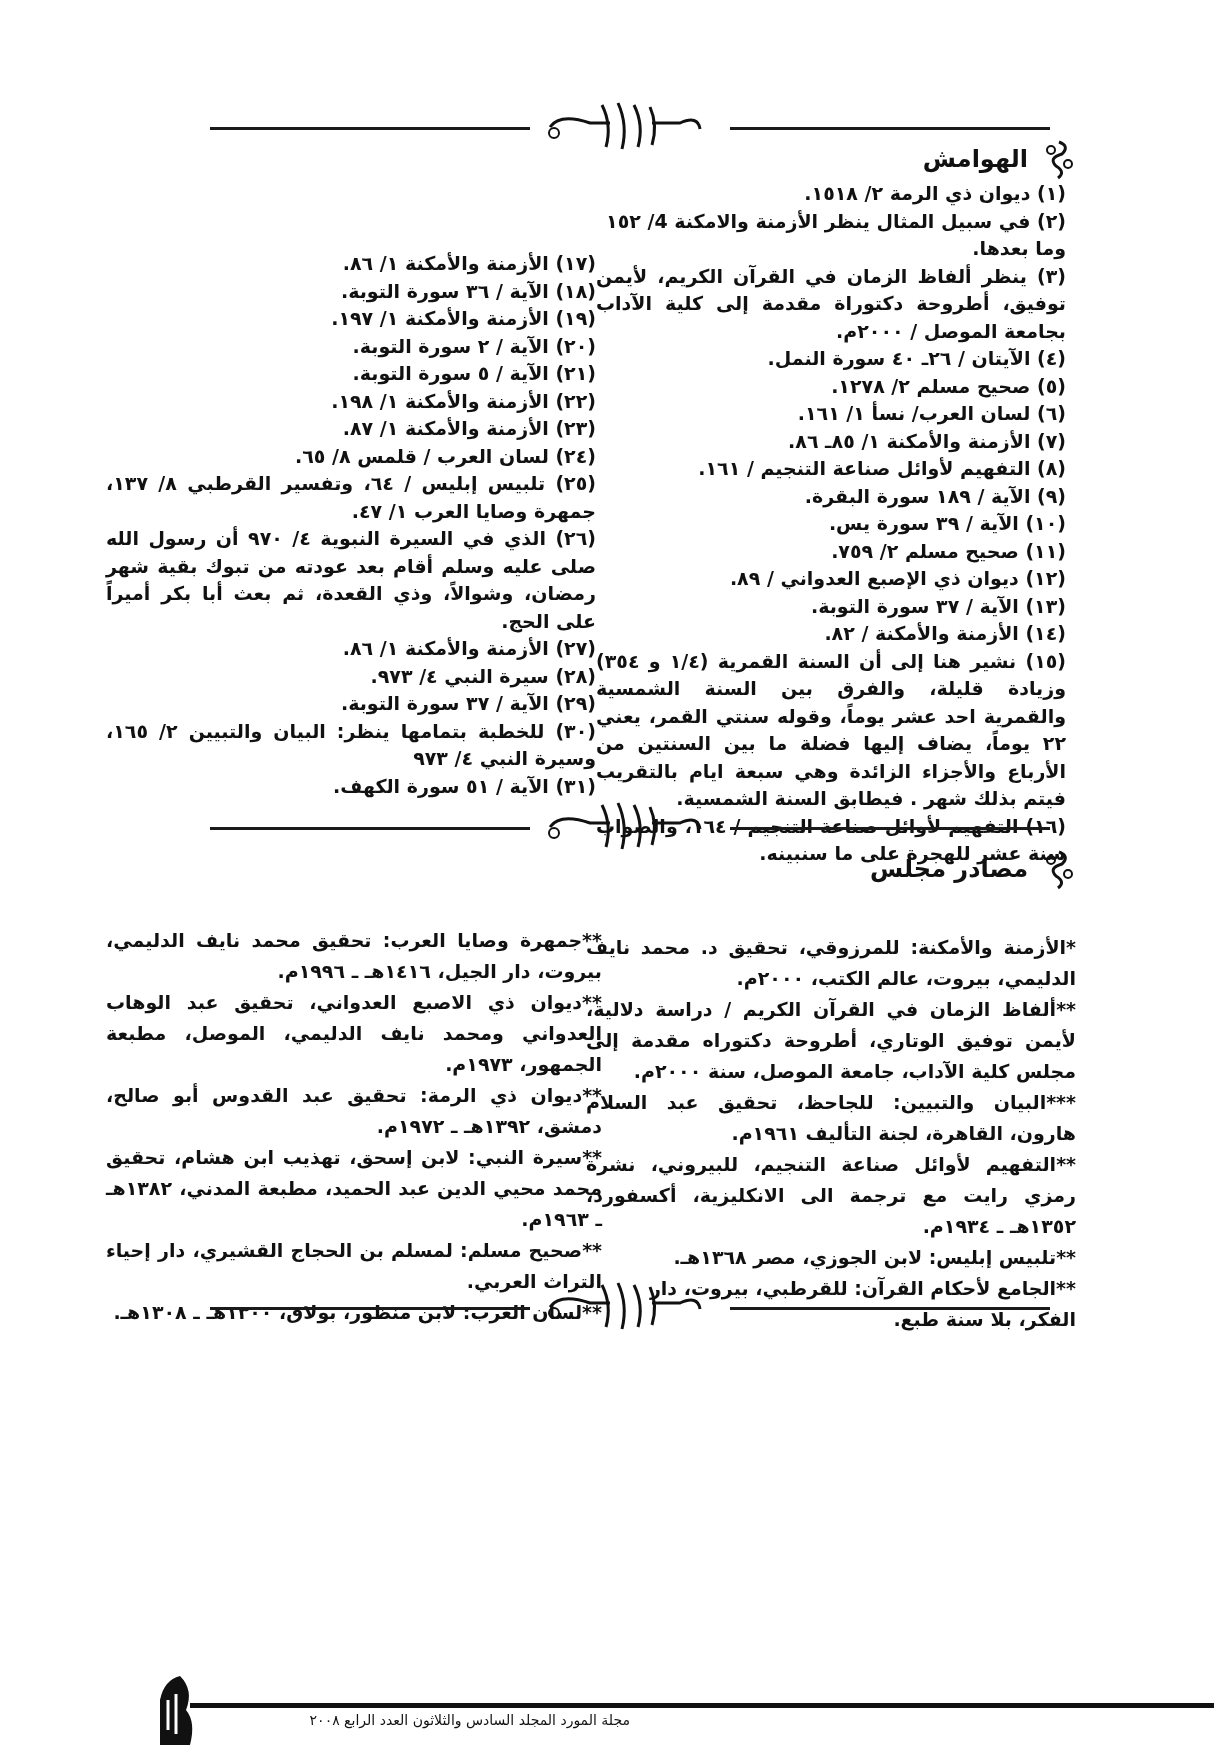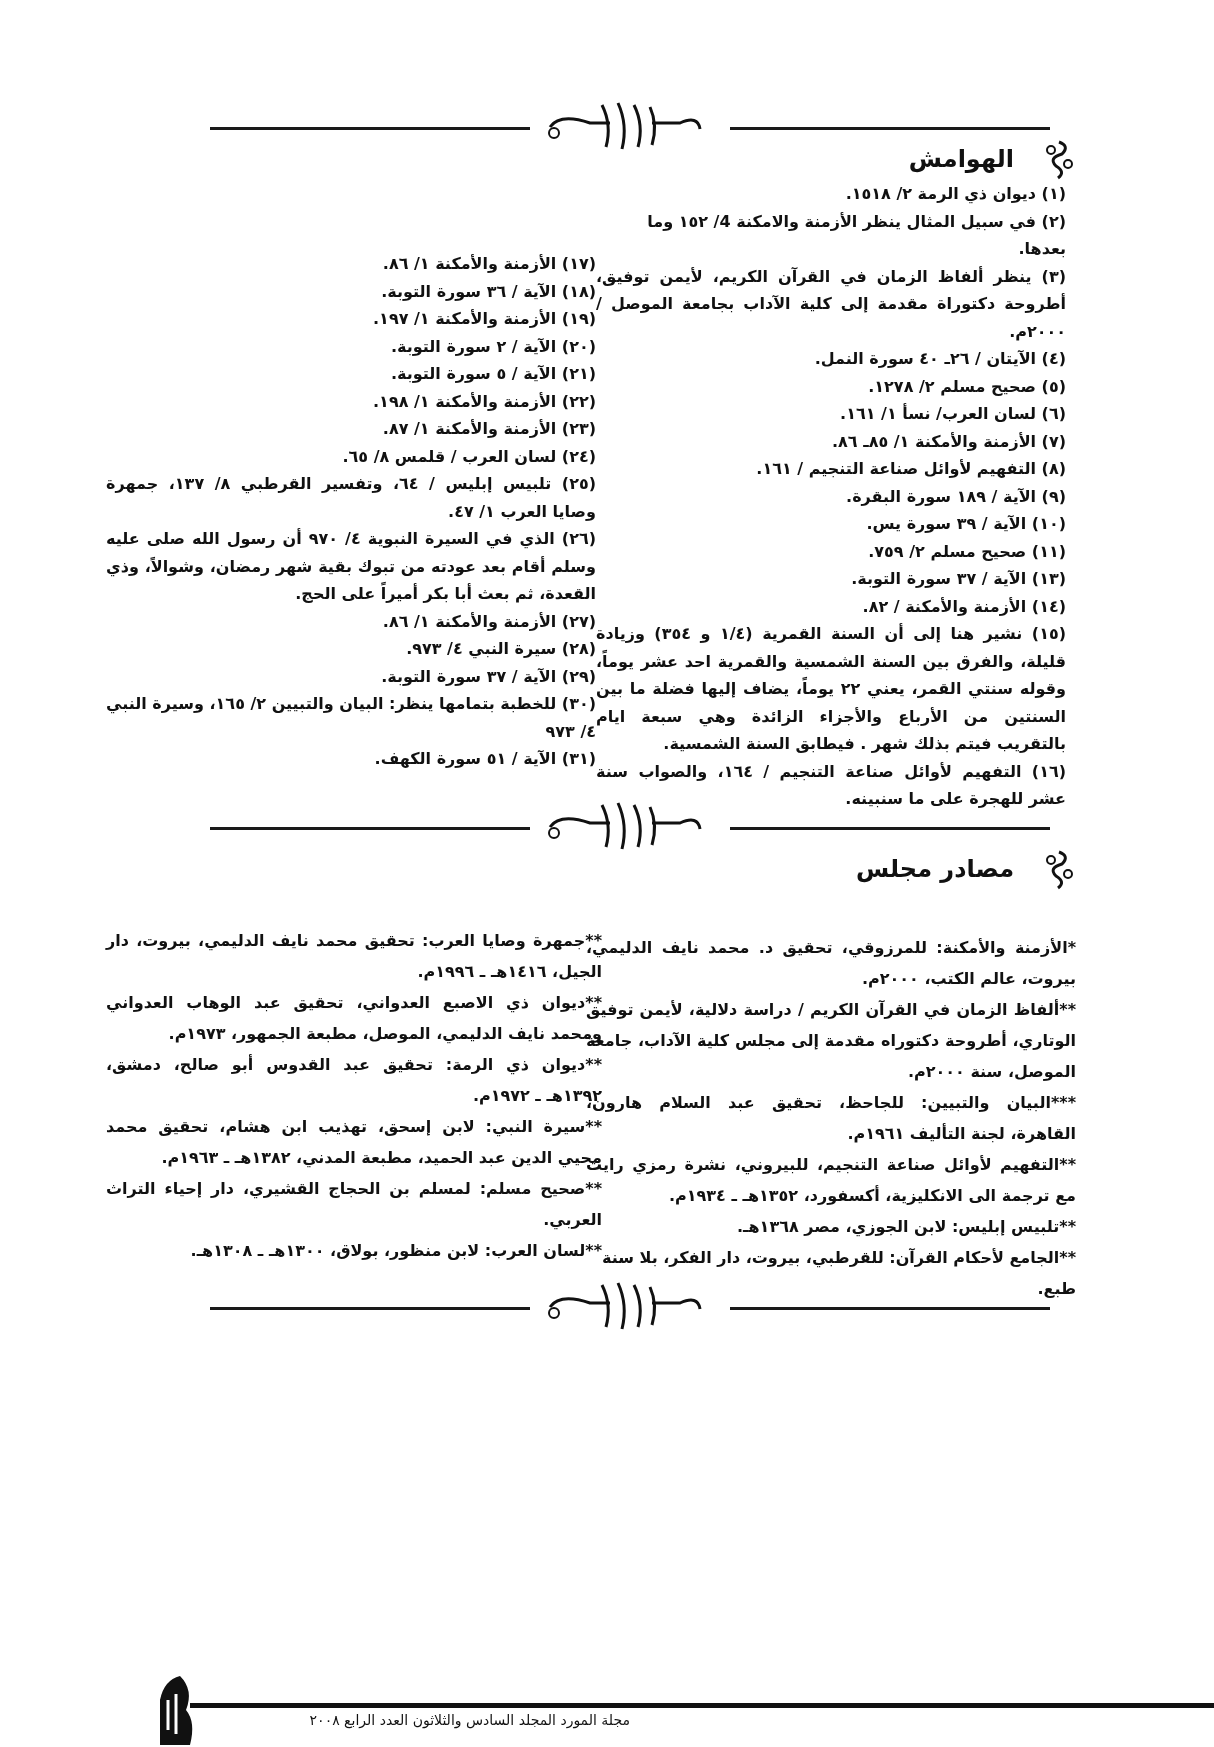--- a/index.html
+++ b/index.html
@@ -4,25 +4,25 @@
 <style>
   html, body { margin: 0; padding: 0; background: #ffffff; }
   body { width: 1214px; height: 1747px; position: relative; overflow: hidden;
          font-family: "DejaVu Sans", sans-serif; color: #111; }
   .divider { position: absolute; left: 210px; width: 840px; height: 60px; }
   .divider .rule { position: absolute; top: 32px; height: 3px; background: #1a1a1a; }
   .divider .rule.l { left: 0; width: 320px; }
   .divider .rule.r { right: 0; width: 320px; }
   .divider .orn { position: absolute; left: 330px; top: 0; width: 180px; height: 60px; }
   .section-title { position: absolute; right: 138px; display: flex; align-items: center;
-                   direction: rtl; gap: 28px; }
+                   direction: rtl; gap: 14px; }
   .section-title .ttl { font-weight: bold; font-size: 24px; }
   .section-title .flr { width: 34px; height: 42px; }
   .col { position: absolute; direction: rtl; text-align: right; font-weight: bold;
-         font-size: 16px; line-height: 27.5px; }
+         font-size: 19px; line-height: 27.5px; }
   .col .item { margin: 0; }
   .col .item.just { text-align: justify; text-align-last: right; }
   .fn-right { right: 148px; top: 180px; width: 470px; }
   .fn-left  { right: 618px; top: 210px; width: 490px; }
   .fn-left { top: 210px; margin-top: 40px; }
   .src-right { right: 138px; top: 932px; width: 490px; line-height: 31px; }
   .src-left  { right: 612px; top: 925px; width: 496px; line-height: 31px; }
   .footer { position: absolute; left: 150px; right: 0; top: 1660px; height: 87px; }
   .footer .bar { position: absolute; left: 40px; right: 0; top: 43px; height: 5px; background: #111; }
   .footer .txt { position: absolute; left: 80px; top: 52px; direction: rtl; font-weight: normal;
@@ -57,20 +57,21 @@
   <p class="item">(٢) في سبيل المثال ينظر الأزمنة والامكنة 4/ ١٥٢ وما بعدها.</p>
   <p class="item just">(٣) ينظر ألفاظ الزمان في القرآن الكريم، لأيمن توفيق، أطروحة دكتوراة مقدمة إلى كلية الآداب بجامعة الموصل / ٢٠٠٠م.</p>
   <p class="item">(٤) الآيتان / ٢٦ـ ٤٠ سورة النمل.</p>
   <p class="item">(٥) صحيح مسلم ٢/ ١٢٧٨.</p>
   <p class="item">(٦) لسان العرب/ نسأ ١/ ١٦١.</p>
   <p class="item">(٧) الأزمنة والأمكنة ١/ ٨٥ـ ٨٦.</p>
   <p class="item">(٨) التفهيم لأوائل صناعة التنجيم / ١٦١.</p>
   <p class="item">(٩) الآية / ١٨٩ سورة البقرة.</p>
   <p class="item">(١٠) الآية / ٣٩ سورة يس.</p>
   <p class="item">(١١) صحيح مسلم ٢/ ٧٥٩.</p>
+  <p class="item">(١٢) ديوان ذي الإصبع العدواني / ٨٩.</p>
   <p class="item">(١٣) الآية / ٣٧ سورة التوبة.</p>
   <p class="item">(١٤) الأزمنة والأمكنة / ٨٢.</p>
   <p class="item just">(١٥) نشير هنا إلى أن السنة القمرية (١/٤ و ٣٥٤) وزيادة قليلة، والفرق بين السنة الشمسية والقمرية احد عشر يوماً، وقوله سنتي القمر، يعني ٢٢ يوماً، يضاف إليها فضلة ما بين السنتين من الأرباع والأجزاء الزائدة وهي سبعة ايام بالتقريب فيتم بذلك شهر . فيطابق السنة الشمسية.</p>
   <p class="item just">(١٦) التفهيم لأوائل صناعة التنجيم / ١٦٤، والصواب سنة عشر للهجرة على ما سنبينه.</p>
 </div>
 
 <div class="col fn-left">
   <p class="item">(١٧) الأزمنة والأمكنة ١/ ٨٦.</p>
   <p class="item">(١٨) الآية / ٣٦ سورة التوبة.</p>
   <p class="item">(١٩) الأزمنة والأمكنة ١/ ١٩٧.</p>

